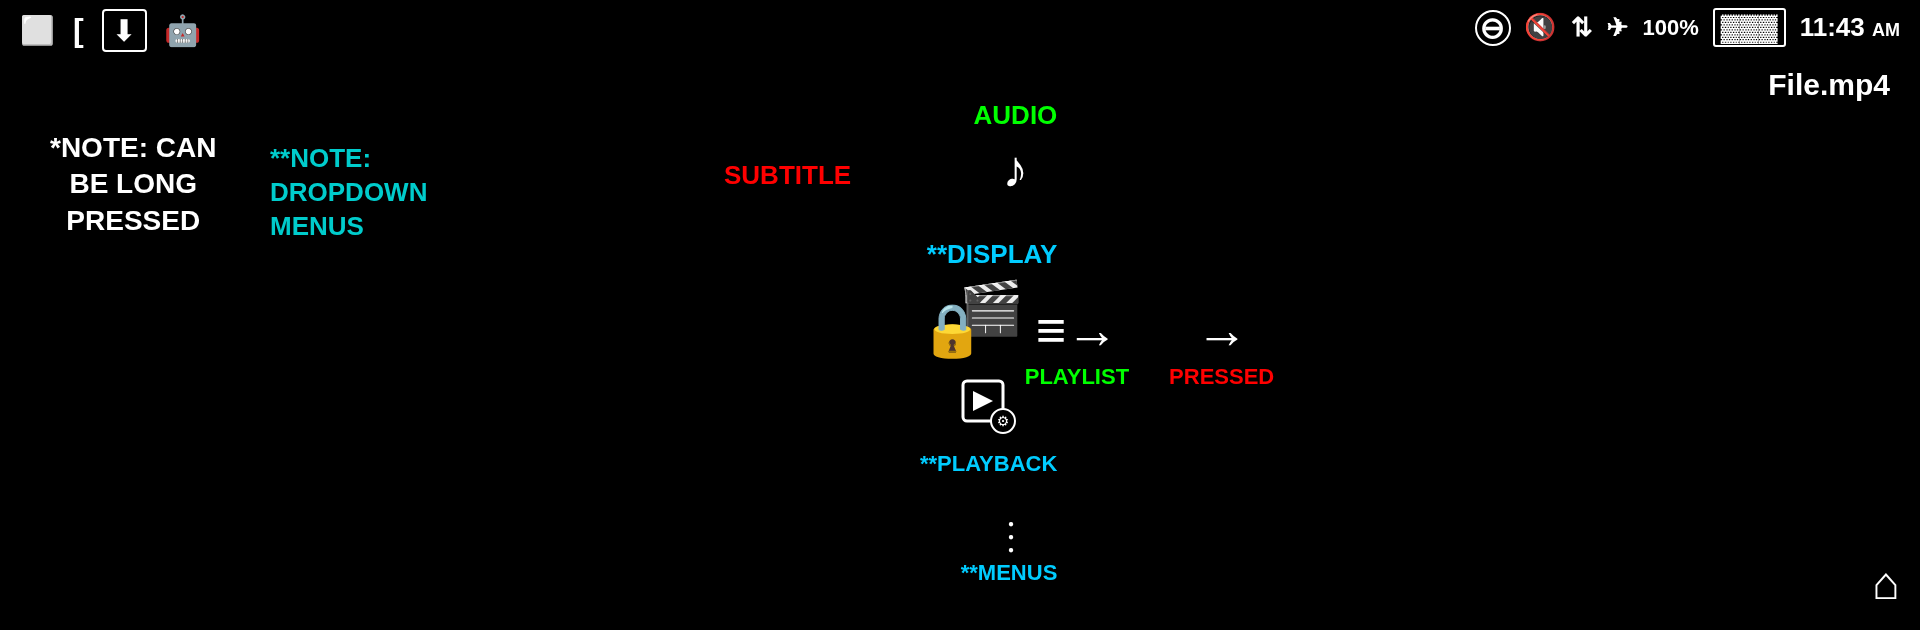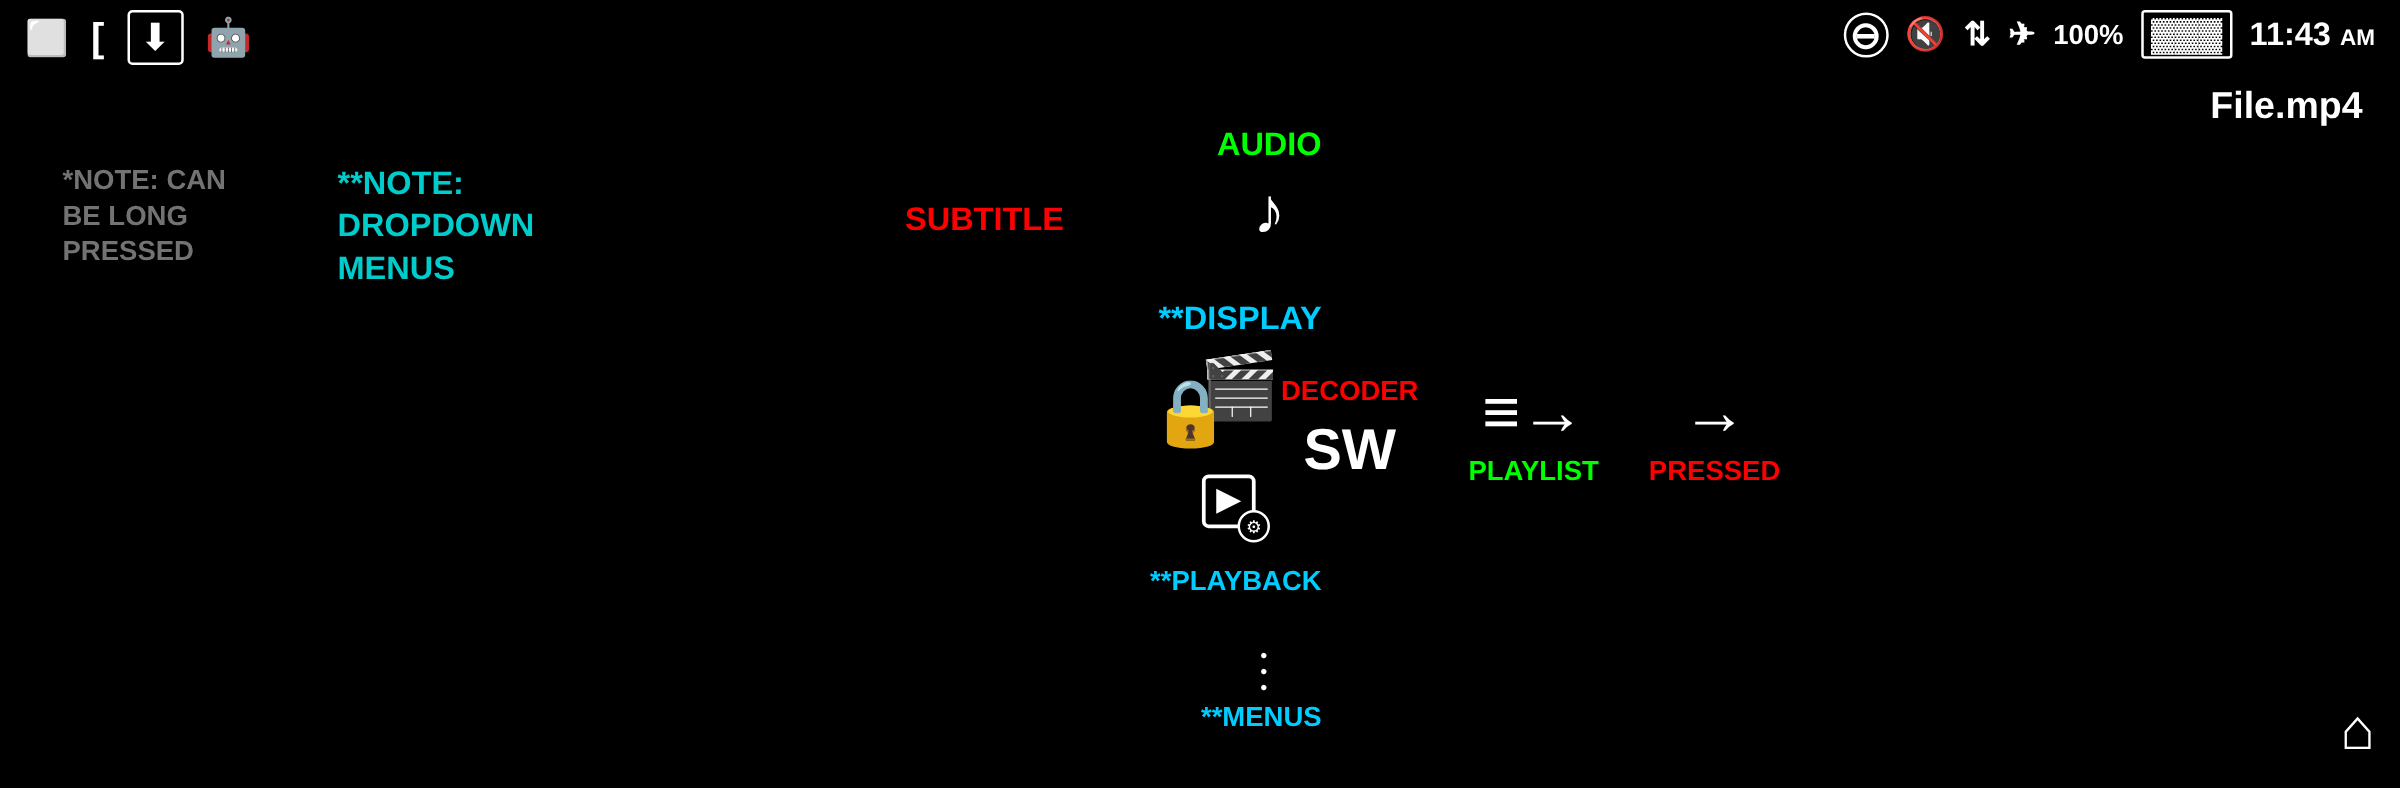--- a/index.html
+++ b/index.html
@@ -58,23 +58,24 @@
       font-size: 30px;
       font-weight: bold;
       color: #fff;
     }
 
     
     .note-left {
       position: absolute;
       top: 130px;
       left: 50px;
-      color: #737373;
-      font-size: 22px;
-      font-weight: bold;
+      color: #ffffff;
+      font-size: 28px;
+      font-weight: bold;
+      text-align: center;
       line-height: 1.3;
     }
     .note-right {
       position: absolute;
       top: 130px;
       left: 270px;
       color: #00cccc;
       font-size: 26px;
       font-weight: bold;
       text-align: left;
@@ -338,21 +339,21 @@
 
     <span class="time-text"><span>11:43</span> <span style="font-size:18px;">AM</span></span>
   </div>
 </div>
 
 <div class="filename">File.mp4</div>
 
 <div class="note-left" style="white-space:pre-line;">*NOTE: CAN
  BE LONG
 PRESSED</div>
-<div class="note-right" style="white-space:pre-line;">**NOTE:
+<div class="note-right" style="white-space:pre-line;margin-top:12px;">**NOTE:
 DROPDOWN
 MENUS</div>
 
 <div class="controls-area">
 
   <div class="subtitle-row">
     <span class="subtitle-label">SUBTITLE</span>
   </div>
 
 
@@ -395,24 +396,20 @@
     </div>
 
   </div>
 
   <div class="bottom-controls">
 
     <div class="lock-block">
       <span class="lock-icon">🔒</span>
     </div>
 
-    <div class="decoder-block">
-      <span class="decoder-label-top">DECODER</span>
-      <span class="sw-text">SW</span>
-    </div>
 
     <div class="playlist-block">
 
       <span style="font-size:52px; color:#fff;">≡→</span>
       <span class="playlist-label">PLAYLIST</span>
     </div>
 
     <div class="repeat-block">
       <span class="arrow-icon">→</span>
       <span class="repeat-label">PRESSED</span>

